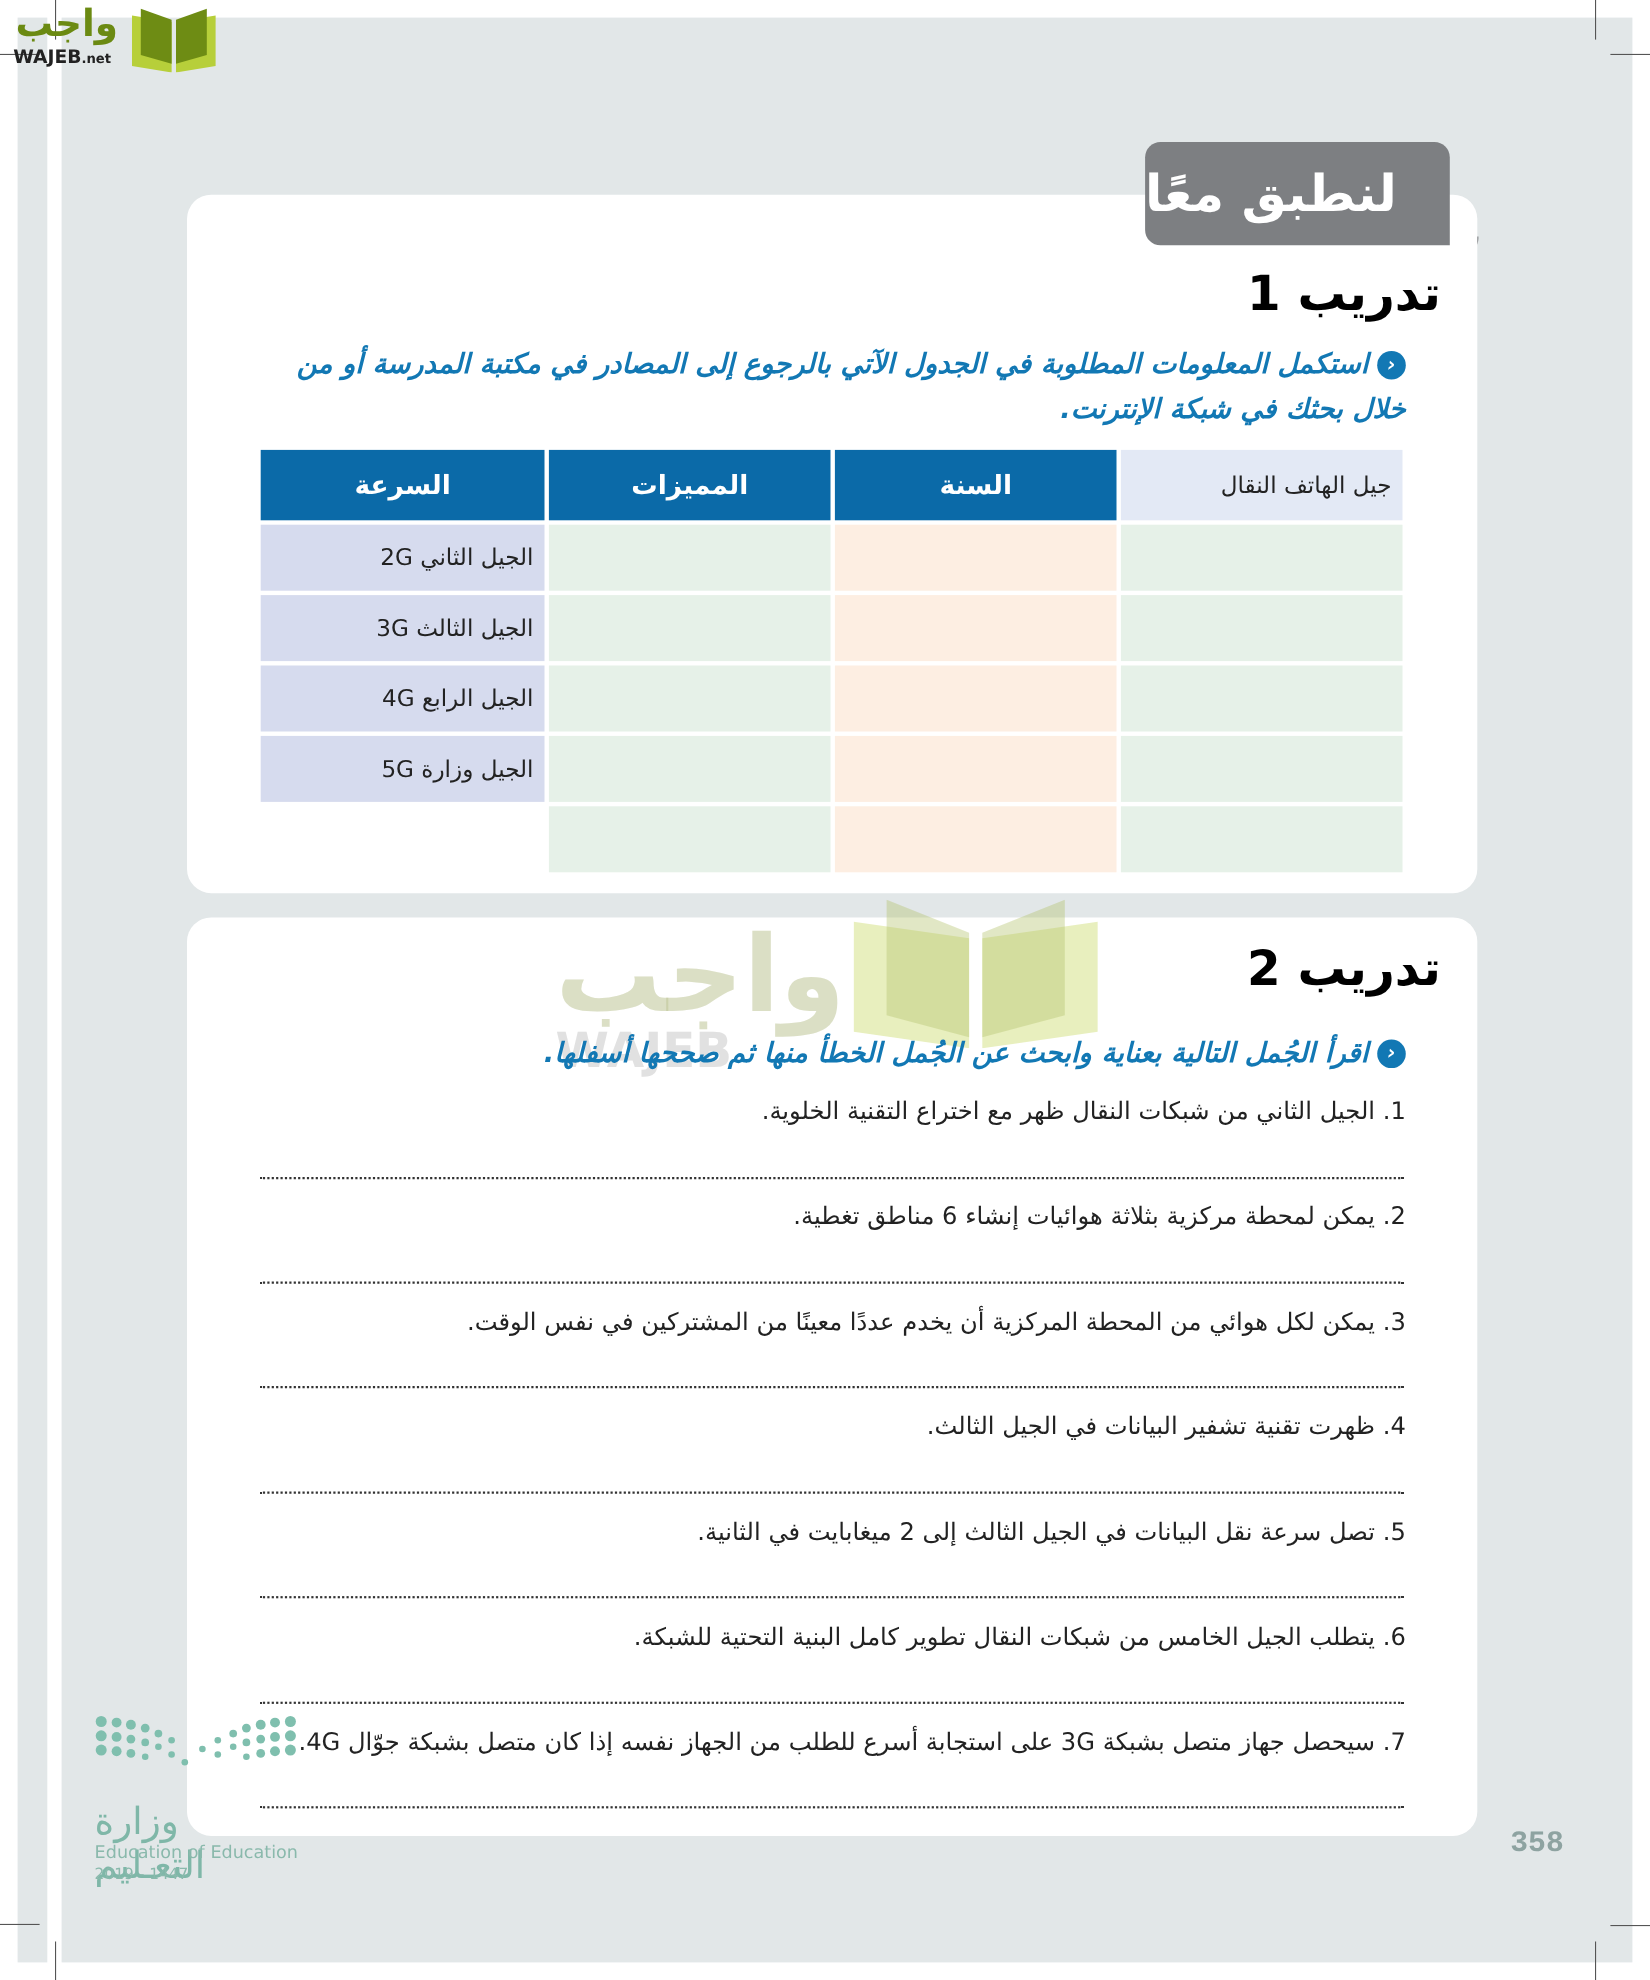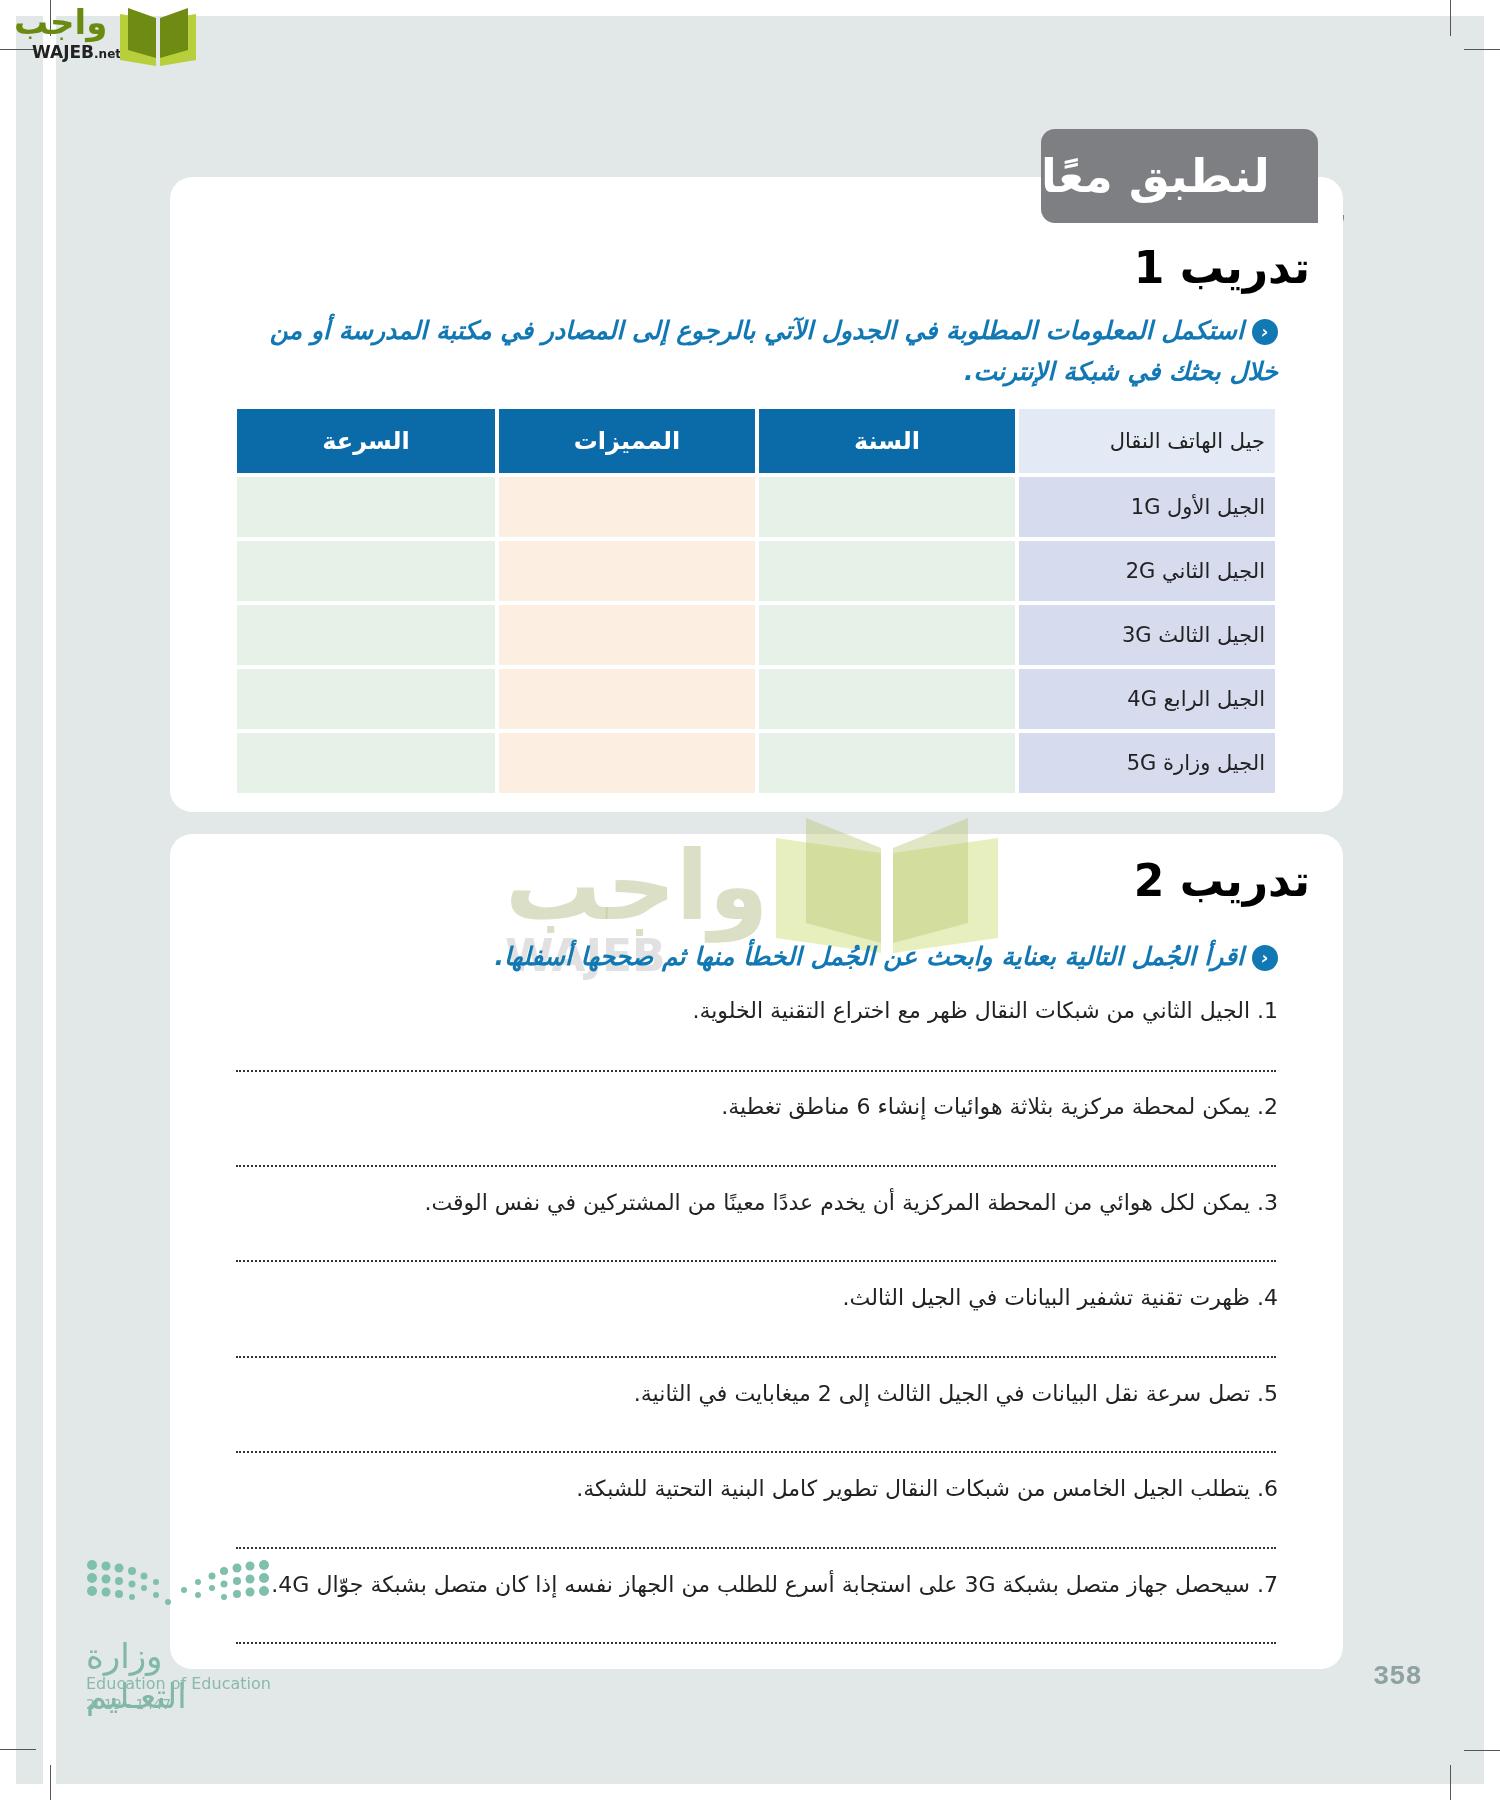--- a/index.html
+++ b/index.html
@@ -14,21 +14,21 @@
   }
   .left-strip {
     position:absolute; left:16px; top:16px; width:27px; height:1768px;
     background:#e2e7e8;
   }
   .crop { position:absolute; background:#555; }
 
   
   .logo { position:absolute; left:10px; top:2px; width:180px; height:64px; }
   .logo-ar { position:absolute; left:4px; top:0; font-size:34px; font-weight:bold; color:#6b8a12; direction:rtl; }
-  .logo-en { position:absolute; left:2px; top:40px; font-size:17px; font-weight:bold; color:#222; letter-spacing:0;margin-left:20px; }
+  .logo-en { position:absolute; left:2px; top:40px; font-size:17px; font-weight:bold; color:#222; letter-spacing:0; }
   .logo-en small { font-size:12px; }
   .logo-book { position:absolute; left:108px; top:4px; width:80px; height:60px; }
 
   
   .section-tab {
     position:absolute; left:1041px; top:129px; width:277px; height:94px;
     background:#7d7f82; border-radius:14px 14px 0 14px;
     color:#fff; font-size:46px; font-weight:bold;
     display:flex; align-items:center; justify-content:flex-end; padding-right:42px; box-sizing:border-box;
     direction:rtl;
@@ -131,21 +131,20 @@
   <span class="bullet">‹</span><span>استكمل المعلومات المطلوبة في الجدول الآتي بالرجوع إلى المصادر في مكتبة المدرسة أو من</span><br>
   <span style="margin-right:0">خلال بحثك في شبكة الإنترنت.</span>
 </div>
 
 <div class="tbl">
   <div class="cell hdr-first">جيل الهاتف النقال</div>
   <div class="cell hdr">السنة</div>
   <div class="cell hdr">المميزات</div>
   <div class="cell hdr">السرعة</div>
 
-  <div class="cell gen">الجيل الأول 1G</div>
   <div class="cell c-year"></div>
   <div class="cell c-feat"></div>
   <div class="cell c-speed"></div>
 
   <div class="cell gen">الجيل الثاني 2G</div>
   <div class="cell c-year"></div>
   <div class="cell c-feat"></div>
   <div class="cell c-speed"></div>
 
   <div class="cell gen">الجيل الثالث 3G</div>

